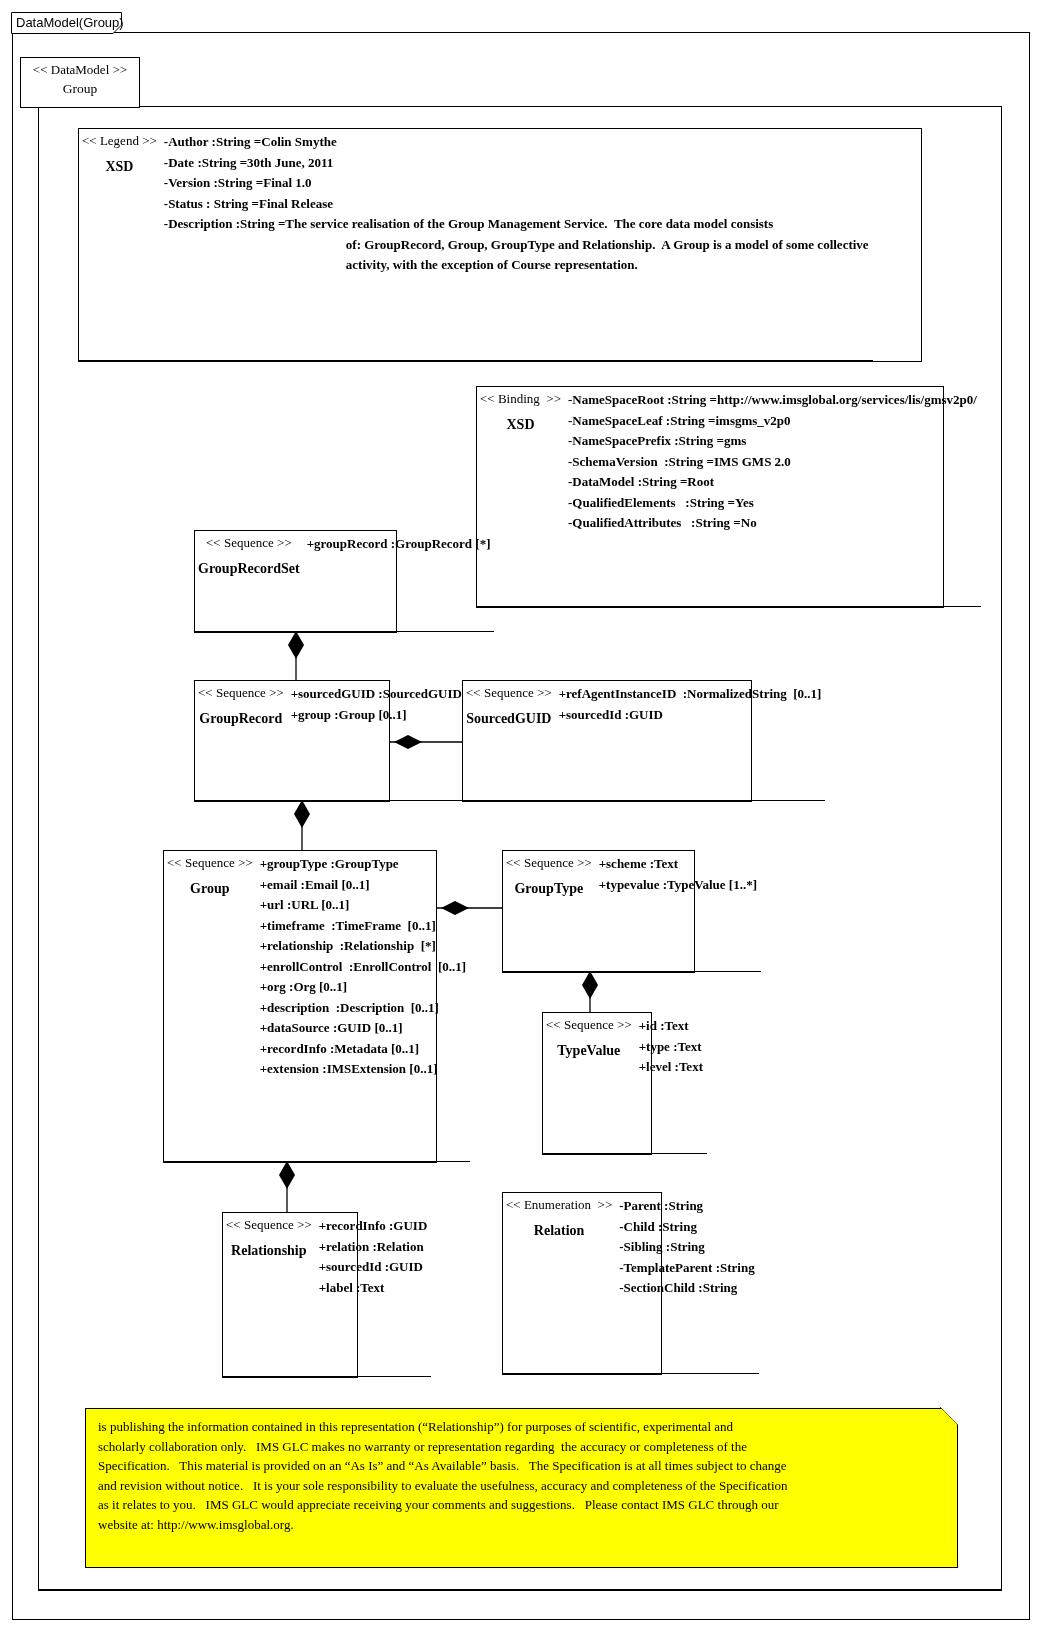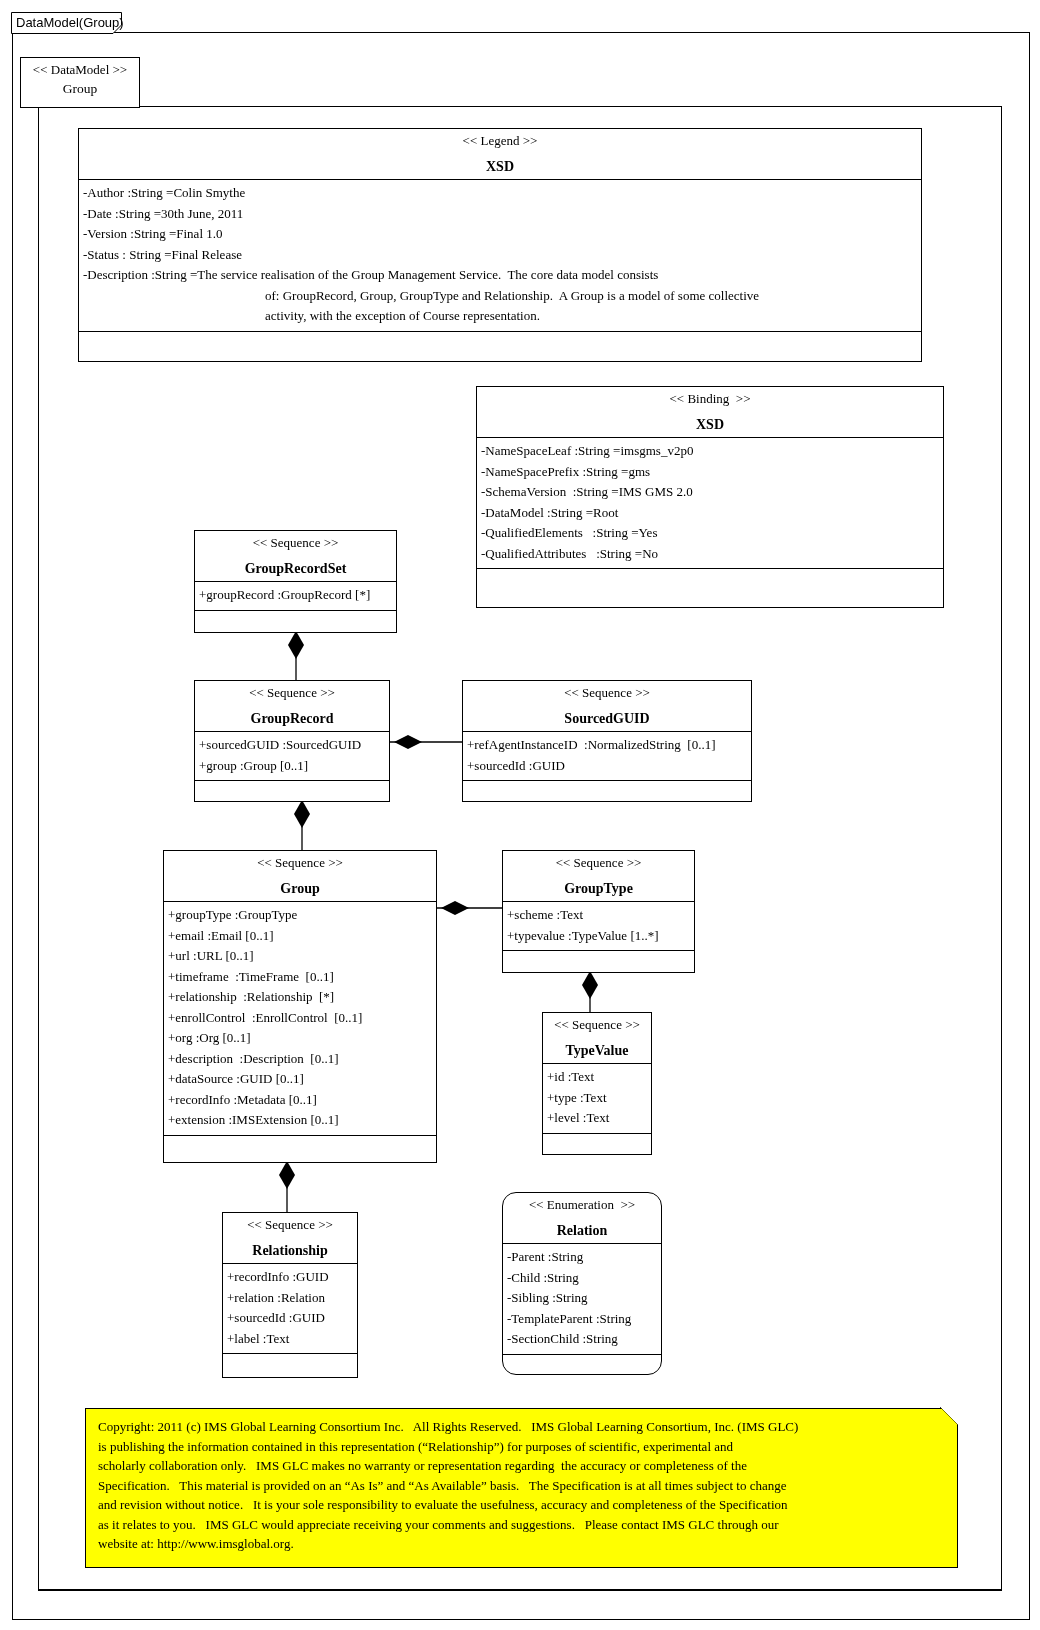--- a/index.html
+++ b/index.html
@@ -16,39 +16,39 @@
   
   #pkg-frame{position:absolute;left:38px;top:106px;width:962px;height:1482px;
              border:1px solid #000;border-bottom-width:2px;background:#fff;}
   #pkg-tab{position:absolute;left:20px;top:57px;width:118px;height:49px;border:1px solid #000;
            background:#fff;text-align:center;z-index:3;}
   #pkg-tab .stereo{font-size:13px;margin-top:4px;white-space:pre;}
   #pkg-tab .pname{font-size:13.5px;margin-top:3px;white-space:pre;}
 
   
   .uml-box{position:absolute;background:#fff;border:1px solid #000;
-           display:flex;flex-direction:column;z-index:2;box-sizing:border-box;}
+           display:flex;flex-direction:row;z-index:2;box-sizing:border-box;}
   .uml-head{border-bottom:1px solid #000;text-align:center;padding:4px 3px 4px;}
   .uml-stereo{font-size:13px;white-space:pre;}
   .uml-name{font-size:14px;font-weight:bold;margin-top:10px;white-space:pre;}
   .uml-attrs{border-bottom:1px solid #000;padding:3px 4px 4px;}
-  .attr-line{font-size:13px;line-height:20.5px;white-space:pre;}
+  .attr-line{font-size:13px;line-height:20.5px;white-space:pre;font-weight:bold;}
   .uml-empty{flex:1;}
 
   
   #box-legend       {left:78px; top:128px; width:844px; height:234px;}
   #box-binding      {left:476px;top:386px; width:468px; height:222px;}
   #box-grouprecordset{left:194px;top:530px;width:203px; height:103px;}
   #box-grouprecord  {left:194px;top:680px; width:196px; height:122px;}
   #box-sourcedguid  {left:462px;top:680px; width:290px; height:122px;}
   #box-group        {left:163px;top:850px; width:274px; height:313px;}
   #box-grouptype    {left:502px;top:850px; width:193px; height:123px;}
   #box-typevalue    {left:542px;top:1012px;width:110px; height:143px;}
   #box-relationship {left:222px;top:1212px;width:136px; height:166px;}
-  #box-relation     {left:502px;top:1192px;width:160px; height:183px;border-radius:14px;}
+  #box-relation     {left:502px;top:1192px;width:160px; height:183px;}
 
   
   #connectors{position:absolute;left:0;top:0;width:1040px;height:1630px;z-index:1;pointer-events:none;}
   #connectors line{stroke:#000;stroke-width:1.3;}
   #connectors polygon{fill:#000;}
 
   
   #note{position:absolute;left:85px;top:1408px;width:873px;height:160px;border:1px solid #000;
         box-sizing:border-box;padding:8px 0 0 12px;z-index:2;
         clip-path:polygon(0 0,calc(100% - 17px) 0,100% 17px,100% 100%,0 100%);}
@@ -116,20 +116,21 @@
     </div>
   <div class="uml-empty"></div>
 </div>
 
 <div class="uml-box" id="box-binding">
   <div class="uml-head">
     <div class="uml-stereo">&lt;&lt; Binding  &gt;&gt;</div>
     <div class="uml-name">XSD</div>
   </div>
   <div class="uml-attrs">
+      <div class="attr-line">-NameSpaceRoot :String =http://www.imsglobal.org/services/lis/gmsv2p0/</div>
       <div class="attr-line">-NameSpaceLeaf :String =imsgms_v2p0</div>
       <div class="attr-line">-NameSpacePrefix :String =gms</div>
       <div class="attr-line">-SchemaVersion  :String =IMS GMS 2.0</div>
       <div class="attr-line">-DataModel :String =Root</div>
       <div class="attr-line">-QualifiedElements   :String =Yes</div>
       <div class="attr-line">-QualifiedAttributes   :String =No</div>
     </div>
   <div class="uml-empty"></div>
 </div>
 
@@ -238,21 +239,20 @@
       <div class="attr-line">-Child :String</div>
       <div class="attr-line">-Sibling :String</div>
       <div class="attr-line">-TemplateParent :String</div>
       <div class="attr-line">-SectionChild :String</div>
     </div>
   <div class="uml-empty"></div>
 </div>
 
 <div id="note" style="background: rgb(255, 255, 0);">
   <div>
-      <div class="note-line">Copyright: 2011 (c) IMS Global Learning Consortium Inc.   All Rights Reserved.   IMS Global Learning Consortium, Inc. (IMS GLC)</div>
       <div class="note-line">is publishing the information contained in this representation (“Relationship”) for purposes of scientific, experimental and</div>
       <div class="note-line">scholarly collaboration only.   IMS GLC makes no warranty or representation regarding  the accuracy or completeness of the</div>
       <div class="note-line">Specification.   This material is provided on an “As Is” and “As Available” basis.   The Specification is at all times subject to change</div>
       <div class="note-line">and revision without notice.   It is your sole responsibility to evaluate the usefulness, accuracy and completeness of the Specification</div>
       <div class="note-line">as it relates to you.   IMS GLC would appreciate receiving your comments and suggestions.   Please contact IMS GLC through our</div>
       <div class="note-line">website at: http://www.imsglobal.org.</div>
     </div>
 </div>
 <svg id="note-fold" style="position:absolute;left:940px;top:1407px;">
   <polygon points="0.5,0.5 17.5,17.5 0.5,17.5" fill="#ffffff" stroke="#000000" stroke-width="1"></polygon>

